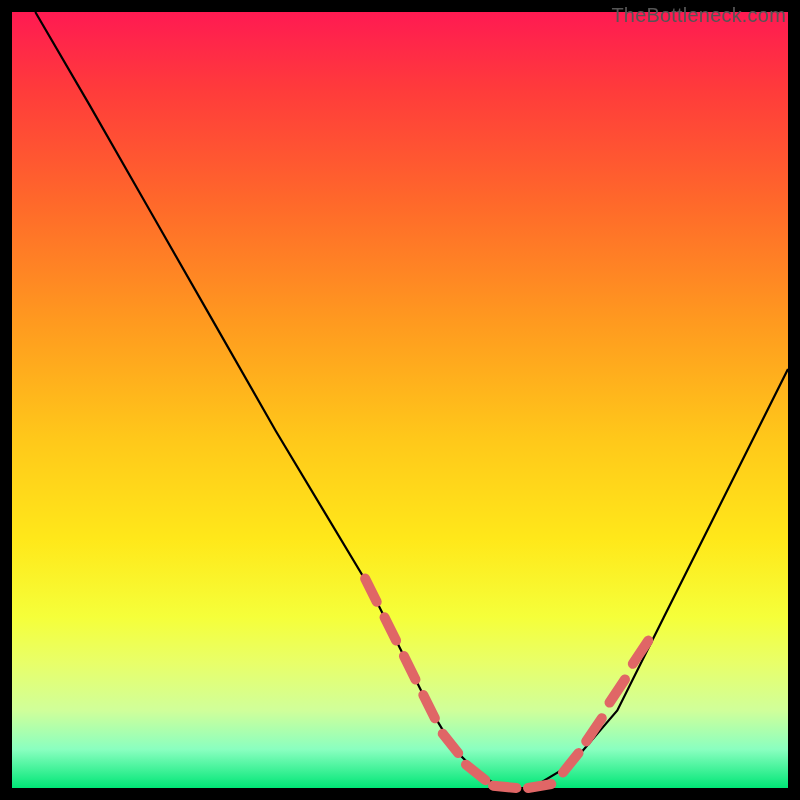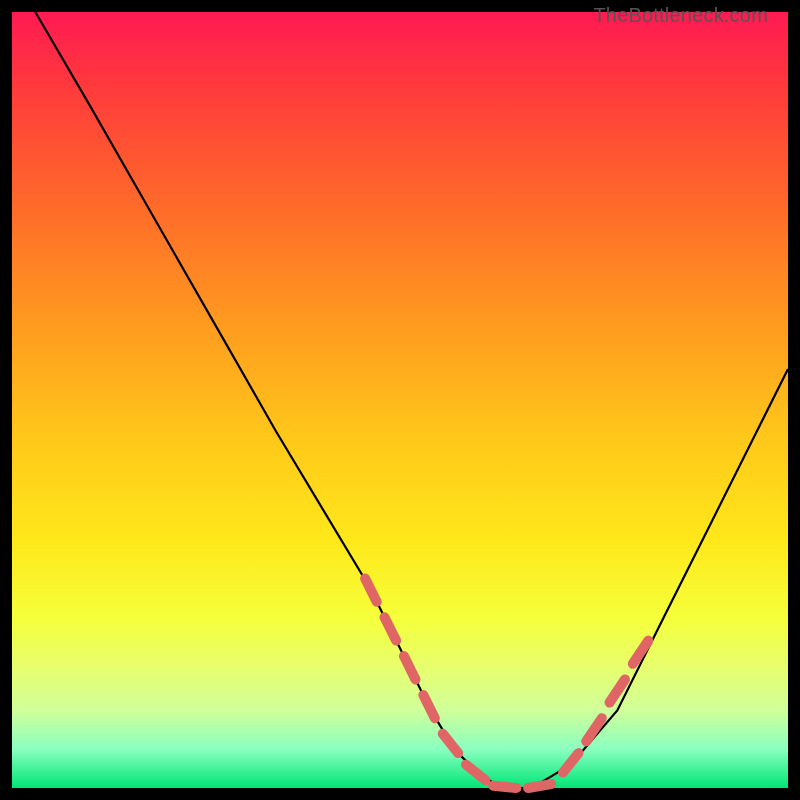--- a/index.html
+++ b/index.html
@@ -41,21 +41,21 @@
     position: absolute;
     left: 0;
     top: 0;
     width: 776px;
     height: 776px;
     overflow: visible;
   }
   .attribution {
     position: absolute;
     top: 4px;
-    right: 32px;
+    right: 14px;
     color: #555;
     font-size: 20px;
     letter-spacing: 0.2px;
     user-select: none;
   }
 </style>
 </head>
 <body>
 
 <div class="frame">

